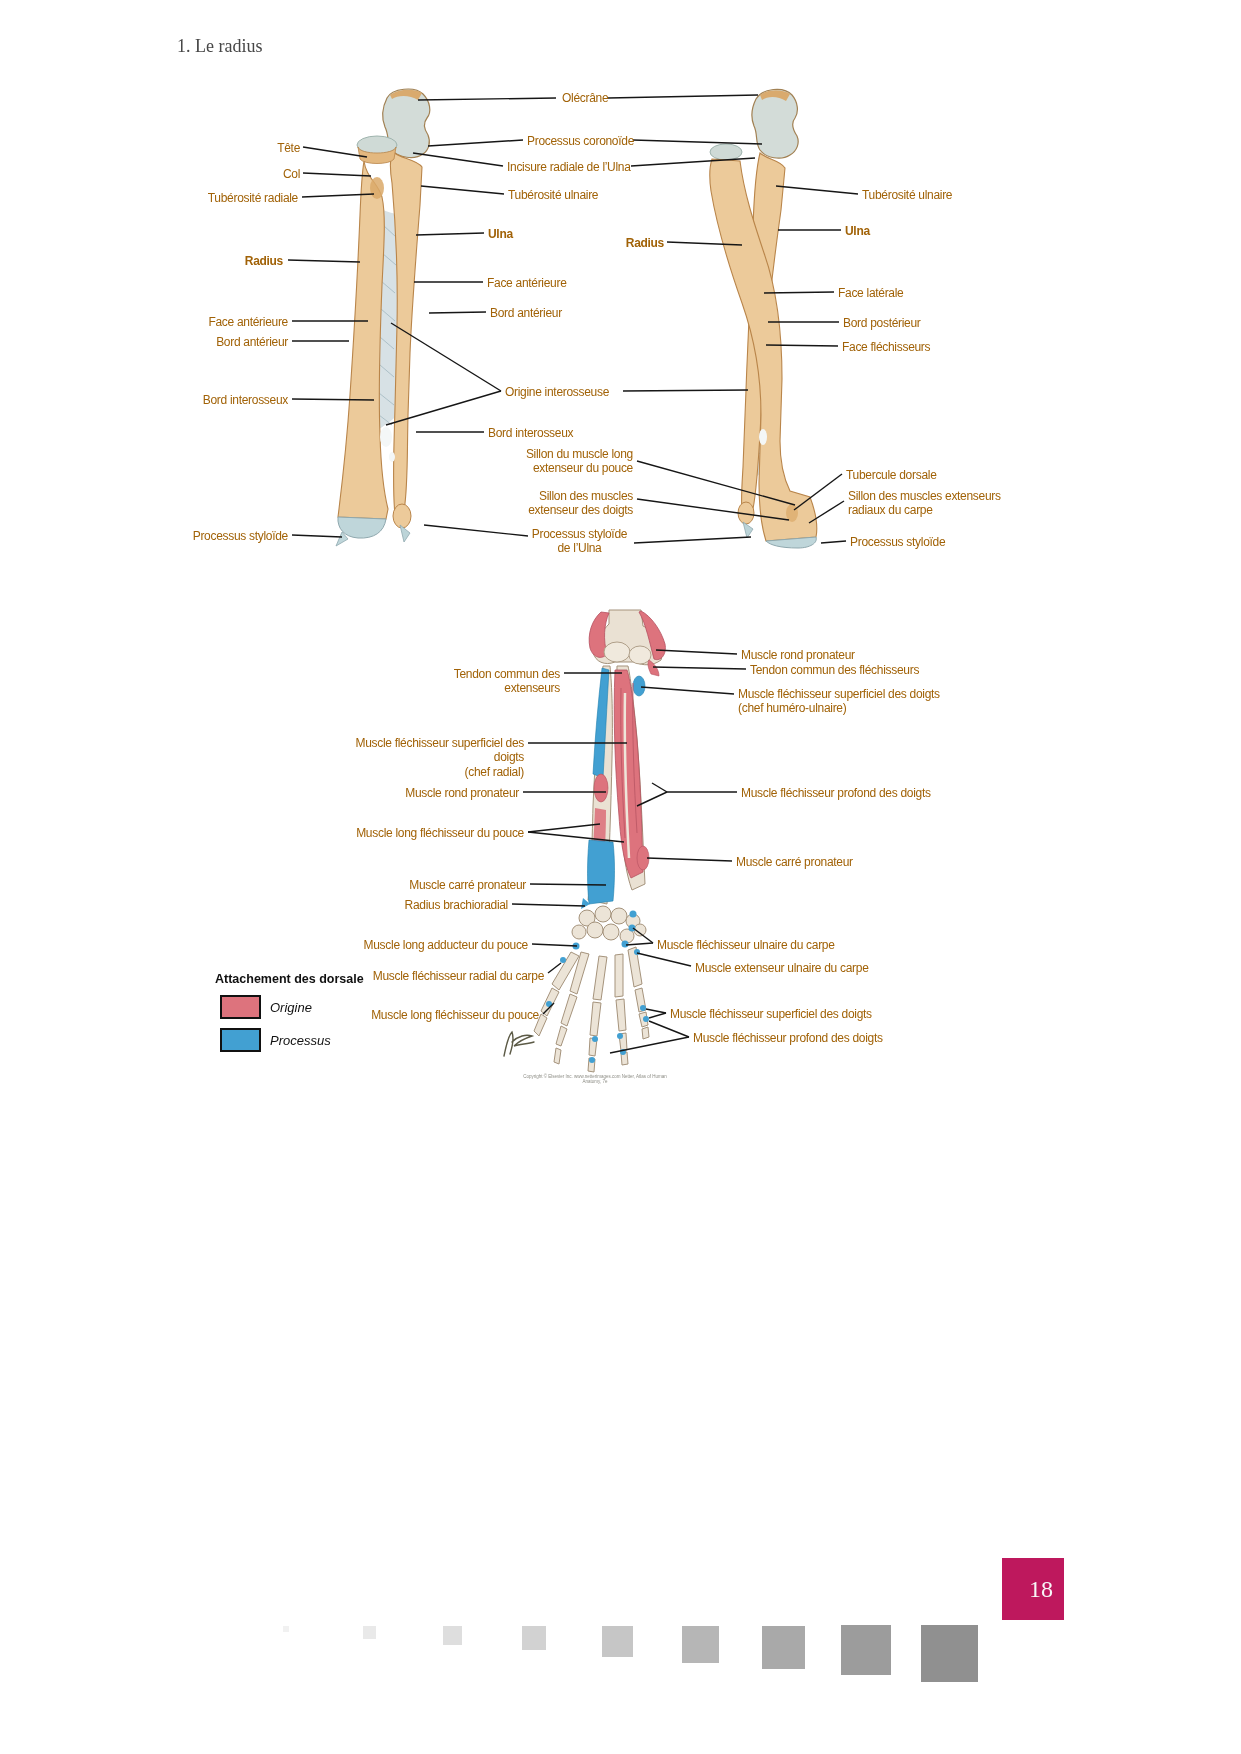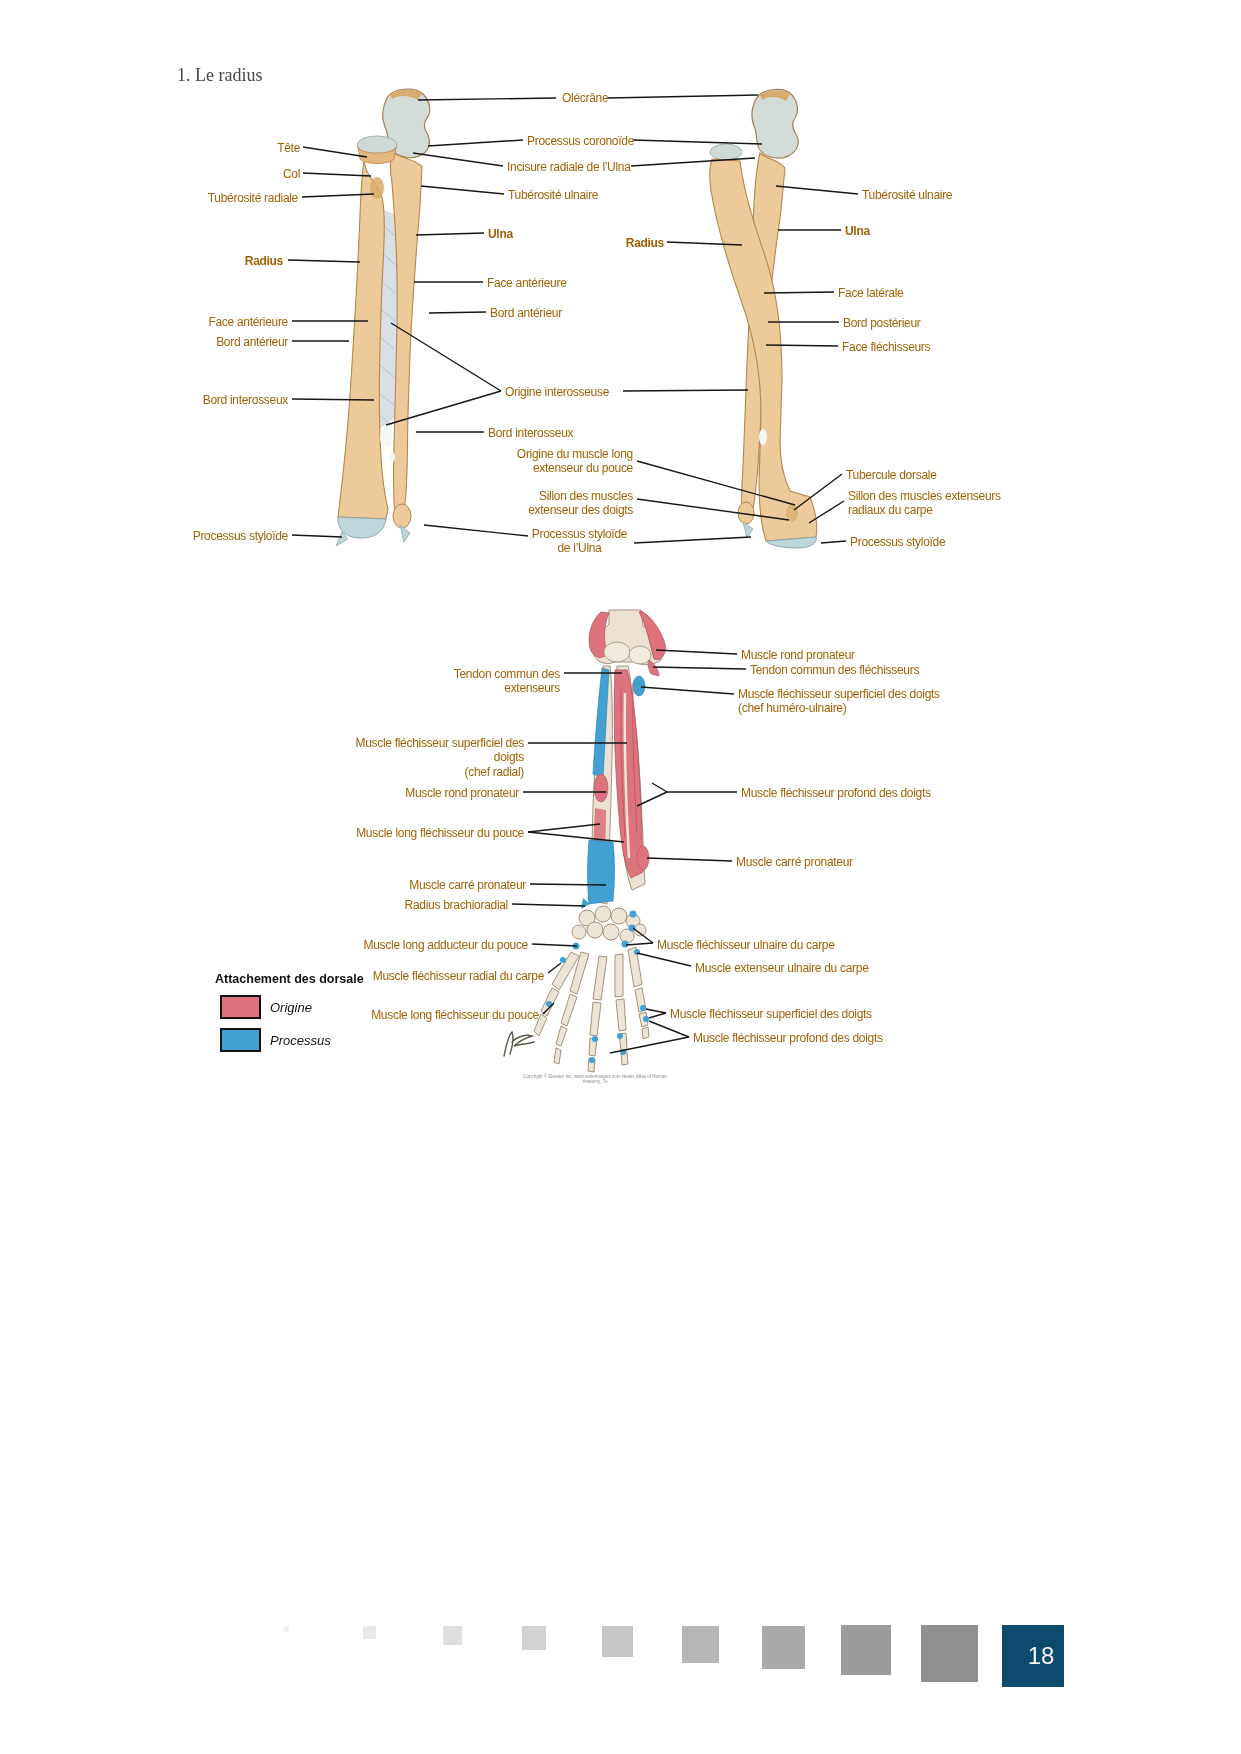--- a/index.html
+++ b/index.html
@@ -1,37 +1,37 @@
 <!DOCTYPE html>
 <html><head>
 <meta charset="utf-8">
 <style>
   html,body{margin:0;padding:0;background:#888;}
   .page{position:relative;width:1241px;height:1754px;background:#ffffff;margin:0 auto;
         font-family:"Liberation Sans",sans-serif;overflow:hidden;}
   .hdr{position:absolute;left:177px;top:36px;font-family:"Liberation Serif",serif;
-       font-size:18px;color:#474747;margin-top:29px;}
+       font-size:18px;color:#474747;}
   .lbl{position:absolute;font-size:12px;line-height:1.2;letter-spacing:-0.3px;
        color:#a16207;white-space:pre-line;}
   .r{text-align:right;} .c{text-align:center;} .b{font-weight:bold;}
   .cap{position:absolute;left:20px;width:1200px;text-align:center;
        font-family:"Liberation Serif",serif;font-style:italic;font-size:19px;color:#0c0c0c;}
   .legend-title{position:absolute;left:215px;top:972px;font-size:12.5px;font-weight:bold;color:#111;}
   .swatch{position:absolute;width:41px;height:24px;border:2px solid #111;box-sizing:border-box;}
   .sw-red{left:220px;top:995px;background:#dd737d;}
   .sw-blue{left:220px;top:1028px;background:#42a0d2;}
   .leg-lab{position:absolute;left:270px;font-size:13px;font-style:italic;color:#111;}
   .credit{position:absolute;left:520px;top:1074px;width:150px;text-align:center;
           font-size:4.5px;color:#8d8d85;letter-spacing:0;}
   .artsvg{position:absolute;}
   .lines{position:absolute;left:0;top:0;pointer-events:none;}
   .fsq{position:absolute;}
-  .pgnum{position:absolute;left:1002px;top:1625px;width:62px;height:62px;background:#0c4a6e;
+  .pgnum{position:absolute;left:1002px;top:1558px;width:62px;height:62px;background:#be185d;
          display:flex;align-items:center;justify-content:center;padding-left:16px;box-sizing:border-box;
-         font-family:Liberation Sans, sans-serif;font-size:24px;color:#f7f7f7;}
+         font-family:Liberation Serif, serif;font-size:24px;color:#f7f7f7;}
 </style>
 </head>
 <body>
 
 <div class="page">
 
   <div class="hdr">1. Le radius</div>
 
   <svg class="artsvg" style="left:320px;top:85px" width="520" height="466" viewBox="0 0 520 466">
 
@@ -210,21 +210,21 @@
 
   <div class="lbl" style="left:562px;top:91px">Olécrâne</div>
   <div class="lbl" style="left:527px;top:134px">Processus coronoïde</div>
   <div class="lbl" style="left:507px;top:160px">Incisure radiale de l’Ulna</div>
   <div class="lbl" style="left:508px;top:188px">Tubérosité ulnaire</div>
   <div class="lbl b" style="left:488px;top:227px">Ulna</div>
   <div class="lbl" style="left:487px;top:276px">Face antérieure</div>
   <div class="lbl" style="left:490px;top:306px">Bord antérieur</div>
   <div class="lbl" style="left:505px;top:385px">Origine interosseuse</div>
   <div class="lbl" style="left:488px;top:426px">Bord interosseux</div>
-  <div class="lbl r" style="left:480px;top:447px;width:153px">Origine du muscle long
+  <div class="lbl r" style="left:480px;top:447px;width:153px">Sillon du muscle long
 extenseur du pouce</div>
   <div class="lbl r" style="left:480px;top:489px;width:153px">Sillon des muscles
 extenseur des doigts</div>
   <div class="lbl c" style="left:528px;top:527px;width:103px">Processus styloïde
 de l’Ulna</div>
 
   <div class="lbl r b" style="left:600px;top:236px;width:64px">Radius</div>
   <div class="lbl b" style="left:845px;top:224px">Ulna</div>
   <div class="lbl" style="left:862px;top:188px">Tubérosité ulnaire</div>
   <div class="lbl" style="left:838px;top:286px">Face latérale</div>

